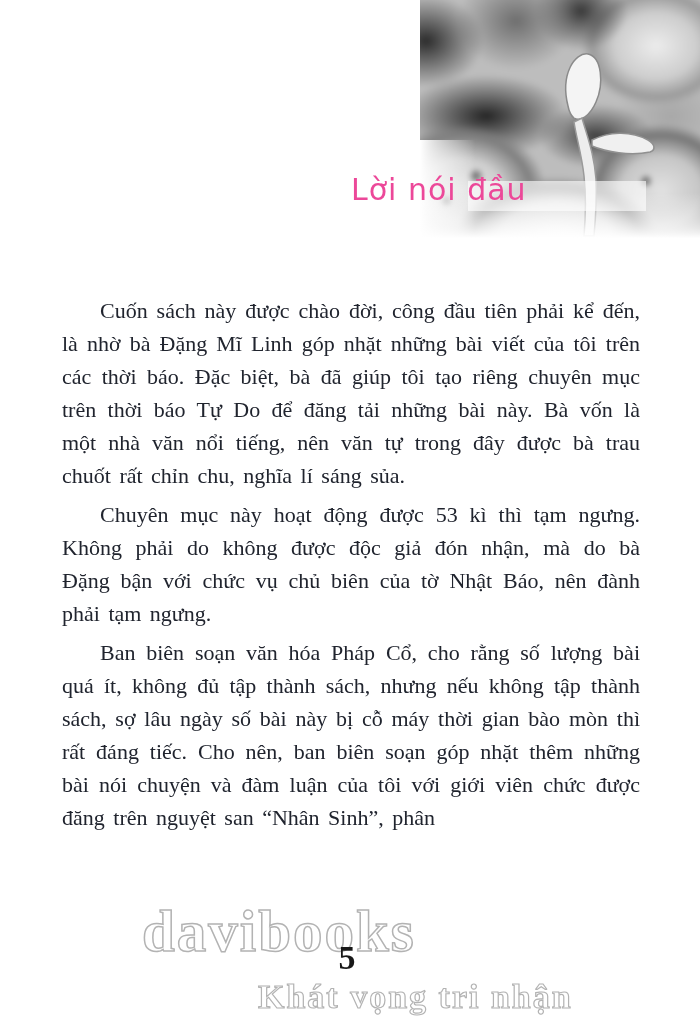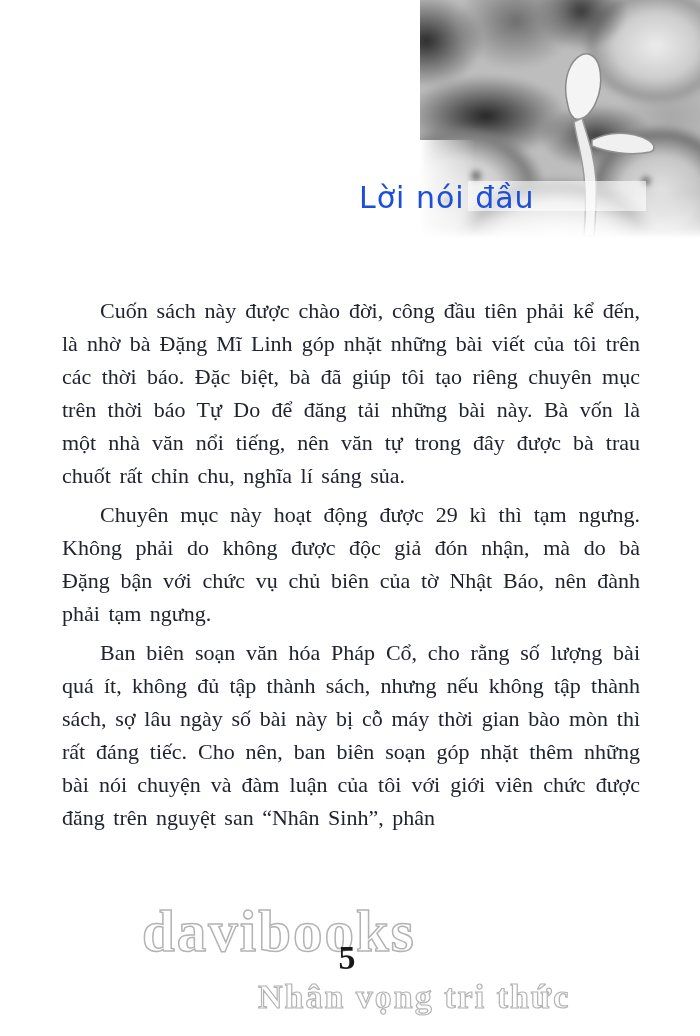--- a/index.html
+++ b/index.html
@@ -37,23 +37,23 @@
     position:absolute; left:0; top:140px; bottom:0; width:55px;
     background:linear-gradient(to right, #ffffff 0%, rgba(255,255,255,0) 100%);
   }
 
   
   .title-band {
     position:absolute; left:468px; top:181px; width:178px; height:30px;
     background:rgba(255,255,255,0.62);
   }
   .chapter-title {
-    position:absolute; left:351px; top:168px; margin:8px;
+    position:absolute; left:351px; top:168px; margin:0;
     font-family:"DejaVu Sans", sans-serif; font-weight:400;
-    font-size:30px; line-height:44px; letter-spacing:1px; color:#1d4ed8;
+    font-size:30px; line-height:44px; letter-spacing:1px; color:#ec4899;
   }
 
   
   .body-text {
     position:absolute; left:62px; top:294px; width:578px;
     text-align:justify; font-size:22px; line-height:33px;
     color:#20242e; word-spacing:3px;
   }
   .para { margin:0 0 6px 0; text-indent:38px; }
   .para-first { text-indent:56px; }
@@ -91,23 +91,23 @@
       <path d="M52,74 C58,95 64,110 66,135 C67,155 66,170 64,192 L54,192 C56,168 56,150 54,132 C52,112 46,92 44,78 Z" fill="#ededed" stroke="#9a9a9a" stroke-width="1.5"></path>
     </svg>
     <div class="fade-left"></div>
     <div class="fade-bottom"></div>
   </div>
 
   <div class="title-band"></div>
   <h1 class="chapter-title">Lời nói đầu</h1>
 
   <div class="wm-brand">davibooks</div>
-  <div class="wm-slogan">Nhân vọng tri thức</div>
+  <div class="wm-slogan">Khát vọng tri nhận</div>
 
   <div class="body-text">
     <p class="para">Cuốn sách này được chào đời, công đầu tiên phải kể đến, là nhờ bà Đặng Mĩ Linh góp nhặt những bài viết của tôi trên các thời báo. Đặc biệt, bà đã giúp tôi tạo riêng chuyên mục trên thời báo Tự Do để đăng tải những bài này. Bà vốn là một nhà văn nổi tiếng, nên văn tự trong đây được bà trau chuốt rất chỉn chu, nghĩa lí sáng sủa.</p>
-    <p class="para">Chuyên mục này hoạt động được 29 kì thì tạm ngưng. Không phải do không được độc giả đón nhận, mà do bà Đặng bận với chức vụ chủ biên của tờ Nhật Báo, nên đành phải tạm ngưng.</p>
+    <p class="para">Chuyên mục này hoạt động được 53 kì thì tạm ngưng. Không phải do không được độc giả đón nhận, mà do bà Đặng bận với chức vụ chủ biên của tờ Nhật Báo, nên đành phải tạm ngưng.</p>
     <p class="para">Ban biên soạn văn hóa Pháp Cổ, cho rằng số lượng bài quá ít, không đủ tập thành sách, nhưng nếu không tập thành sách, sợ lâu ngày số bài này bị cỗ máy thời gian bào mòn thì rất đáng tiếc. Cho nên, ban biên soạn góp nhặt thêm những bài nói chuyện và đàm luận của tôi với giới viên chức được đăng trên nguyệt san “Nhân Sinh”, phân</p>
   </div>
 
   <div class="page-number">5</div>
 
 </div>
 
 </body></html>

